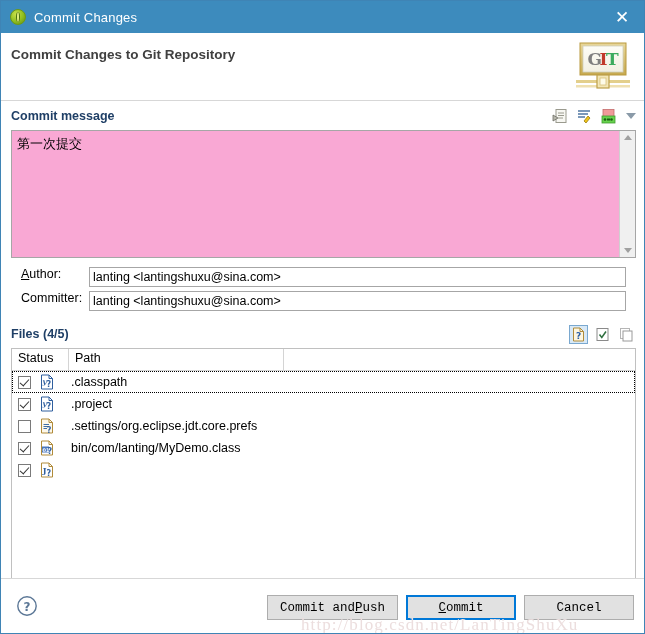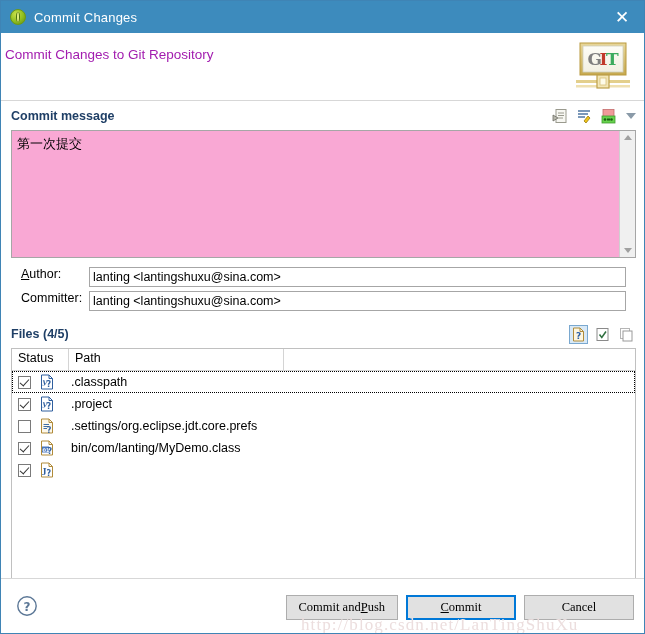--- a/index.html
+++ b/index.html
@@ -76,25 +76,25 @@
   
   .header {
     height: 68px;
     background: #ffffff;
     border-bottom: 1px solid #d7d7d7;
     position: relative;
     box-sizing: border-box;
   }
   .header-title {
     position: absolute;
-    left: 4px;
+    left: 10px;
     top: 14px;
     font-size: 13.5px;
-    font-weight: normal;
-    color: #a21caf;
+    font-weight: bold;
+    color: #404040;
   }
   .git-logo {
     position: absolute;
     right: 12px;
     top: 6px;
     width: 58px;
     height: 55px;
   }
 
   
@@ -338,21 +338,21 @@
     min-width: 110px;
     padding: 0 12px;
     font-size: 12.5px;
     color: #000000;
     background: #e1e1e1;
     border: 1px solid #adadad;
     box-sizing: border-box;
     display: flex;
     align-items: center;
     justify-content: center;
-    font-family: Liberation Serif, serif;
+    font-family: Liberation Mono, monospace;
     white-space: nowrap;
     text-align: right;
   }
   .btn.default {
     border: 2px solid #0078d7;
     background: #e1e1e1;
   }
   .btn .mn { text-decoration: underline; }
 
   

